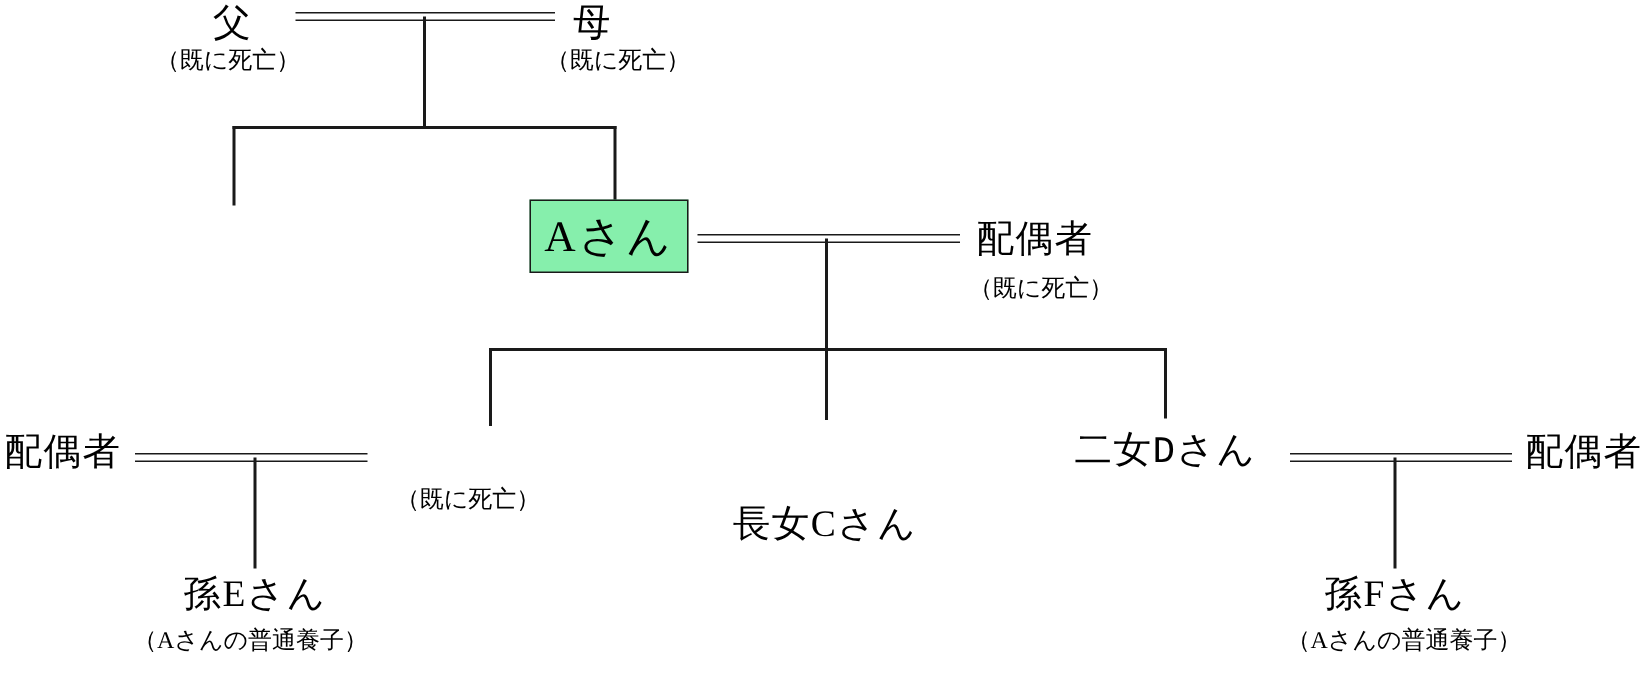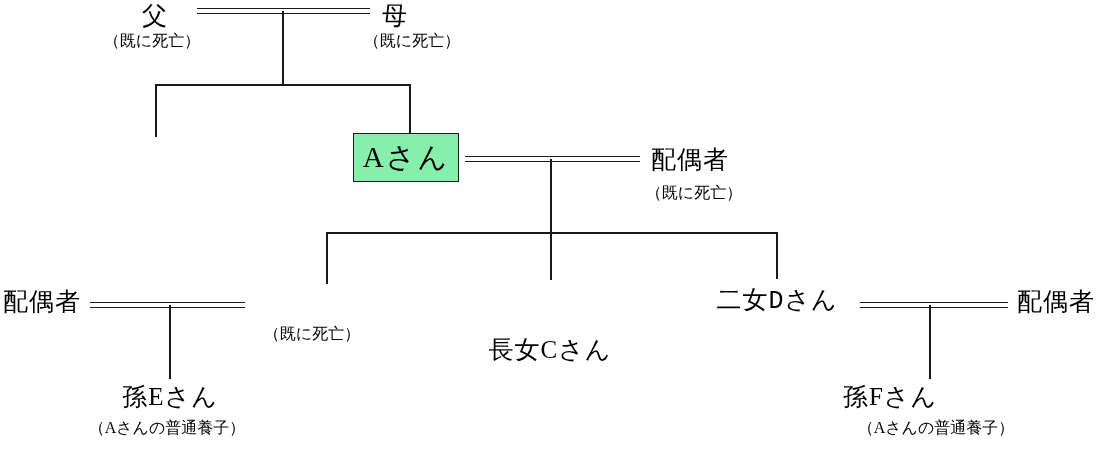--- a/index.html
+++ b/index.html
@@ -102,16 +102,16 @@
   <div class="label" style="left:777px; top:287px;font-family:Liberation Mono, monospace;">二女Dさん</div>
   <div class="mline" style="left:860px; top:302px; width:148px;"></div>
   <div class="label" style="left:1056px; top:287px;">配偶者</div>
 
   <div class="vline" style="left:169px; top:305px; height:74px;"></div>
   <div class="vline" style="left:929px; top:305px; height:74px;"></div>
 
   <div class="label" style="left:170px; top:382px;">孫Eさん</div>
   <div class="note" style="left:167px; top:418px;">（Aさんの普通養子）</div>
 
-  <div class="label" style="left:890px; top:382px;text-align:right;">孫Fさん</div>
+  <div class="label" style="left:930px; top:382px;text-align:right;">孫Fさん</div>
   <div class="note" style="left:936px; top:418px;">（Aさんの普通養子）</div>
 
 </div>
 
 </body></html>

